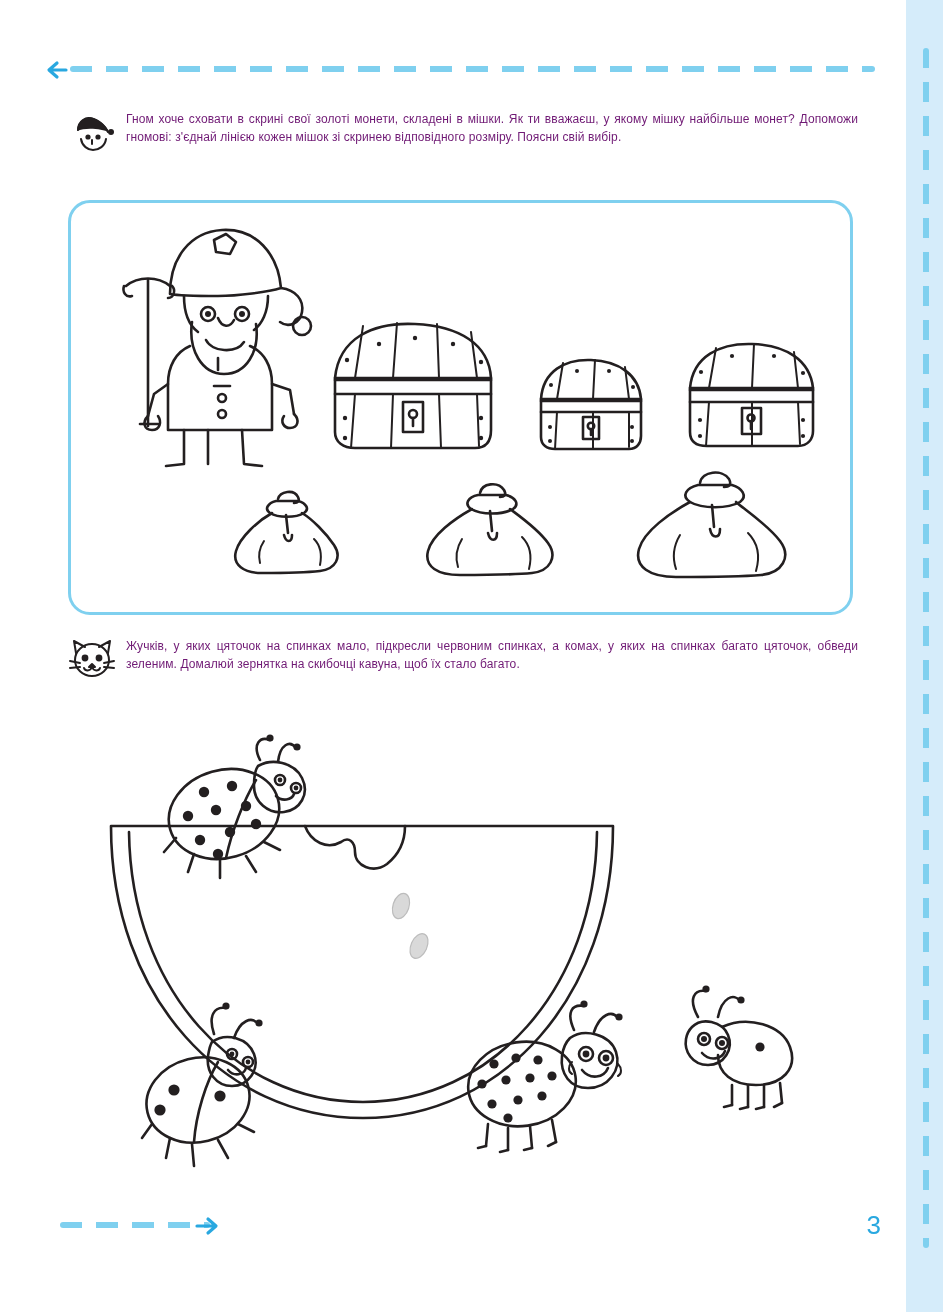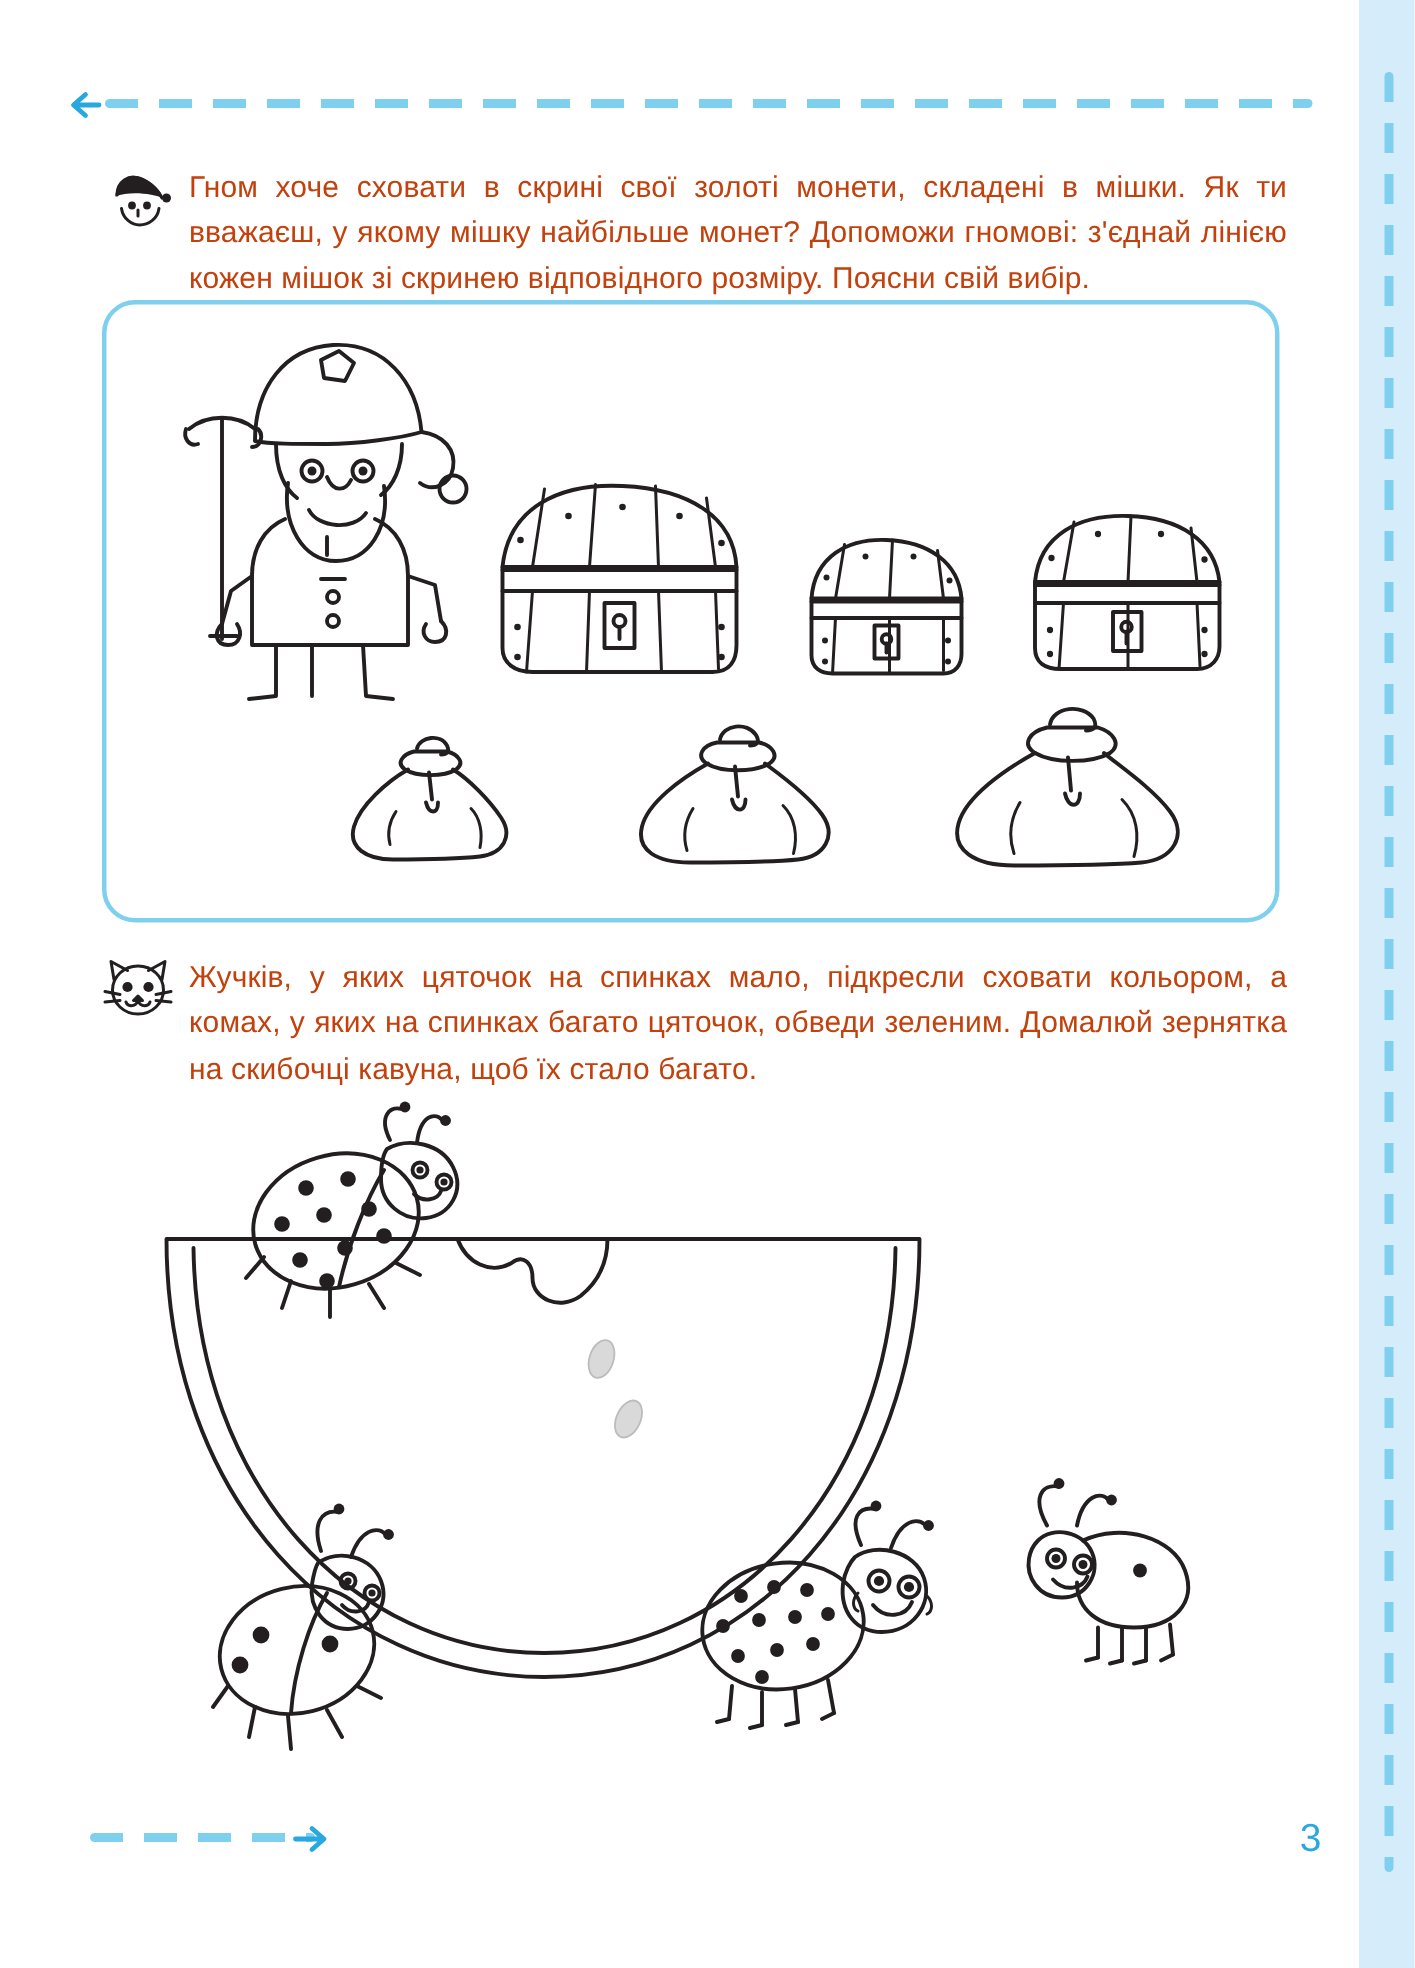--- a/index.html
+++ b/index.html
@@ -90,23 +90,23 @@
     border-radius: 3px;
   }
 
   
   .task {
     position: absolute;
     left: 68px;
     width: 790px;
   }
   .task-text {
-    font-size: 20px;
+    font-size: 12px;
     line-height: 1.52;
-    color: #c2410c;
+    color: #701a75;
     letter-spacing: 0.1px;
     margin: 0;
     padding-left: 58px;
     text-align: justify;
     font-family: "Liberation Sans", sans-serif;
   }
   .task-badge {
     position: absolute;
     left: 0;
     top: 2px;
@@ -318,21 +318,21 @@
   <div class="task" style="top:637px;">
     <svg class="task-badge" viewBox="0 0 48 40">
       <path class="ink-thin" d="M8 14 L6 2 L17 8 M40 14 L42 2 L31 8"></path>
       <ellipse class="ink-thin" cx="24" cy="21" rx="17" ry="16"></ellipse>
       <circle cx="17" cy="19" r="3.4" fill="#231f20"></circle>
       <circle cx="31" cy="19" r="3.4" fill="#231f20"></circle>
       <path class="ink-thin" d="M24 25 L21 28 L27 28 Z"></path>
       <path class="ink-thin" d="M24 28 C22 33 17 32 16 29 M24 28 C26 33 31 32 32 29"></path>
       <path class="ink-thin" d="M2 22 L12 24 M2 29 L12 28 M46 22 L36 24 M46 29 L36 28"></path>
     </svg>
-    <p class="task-text">Жучків, у яких цяточок на спинках мало, підкресли сховати кольором, а комах, у яких на спинках багато цяточок, обведи зеленим. Домалюй зернятка на скибочці кавуна, щоб їх стало багато.</p>
+    <p class="task-text">Жучків, у яких цяточок на спинках мало, підкресли червоним спинках, а комах, у яких на спинках багато цяточок, обведи зеленим. Домалюй зернятка на скибочці кавуна, щоб їх стало багато.</p>
   </div>
 
   <svg class="art" style="left:105px; top:818px; width:520px; height:330px;" viewBox="0 0 520 330">
     <path class="ink" d="M6 8 C6 180 120 300 258 300 C396 300 508 180 508 8 Z"></path>
     <path class="ink" d="M24 14 C26 172 130 284 258 284 C386 284 490 172 492 14"></path>
     <path class="ink" d="M200 8 C206 24 222 32 236 24 C244 18 250 24 250 34 C250 48 268 56 282 46 C292 38 300 26 300 8"></path>
     <ellipse class="seed" cx="296" cy="88" rx="8" ry="13" transform="rotate(18 296 88)"></ellipse>
     <ellipse class="seed" cx="314" cy="128" rx="8" ry="13" transform="rotate(24 314 128)"></ellipse>
   </svg>
 

